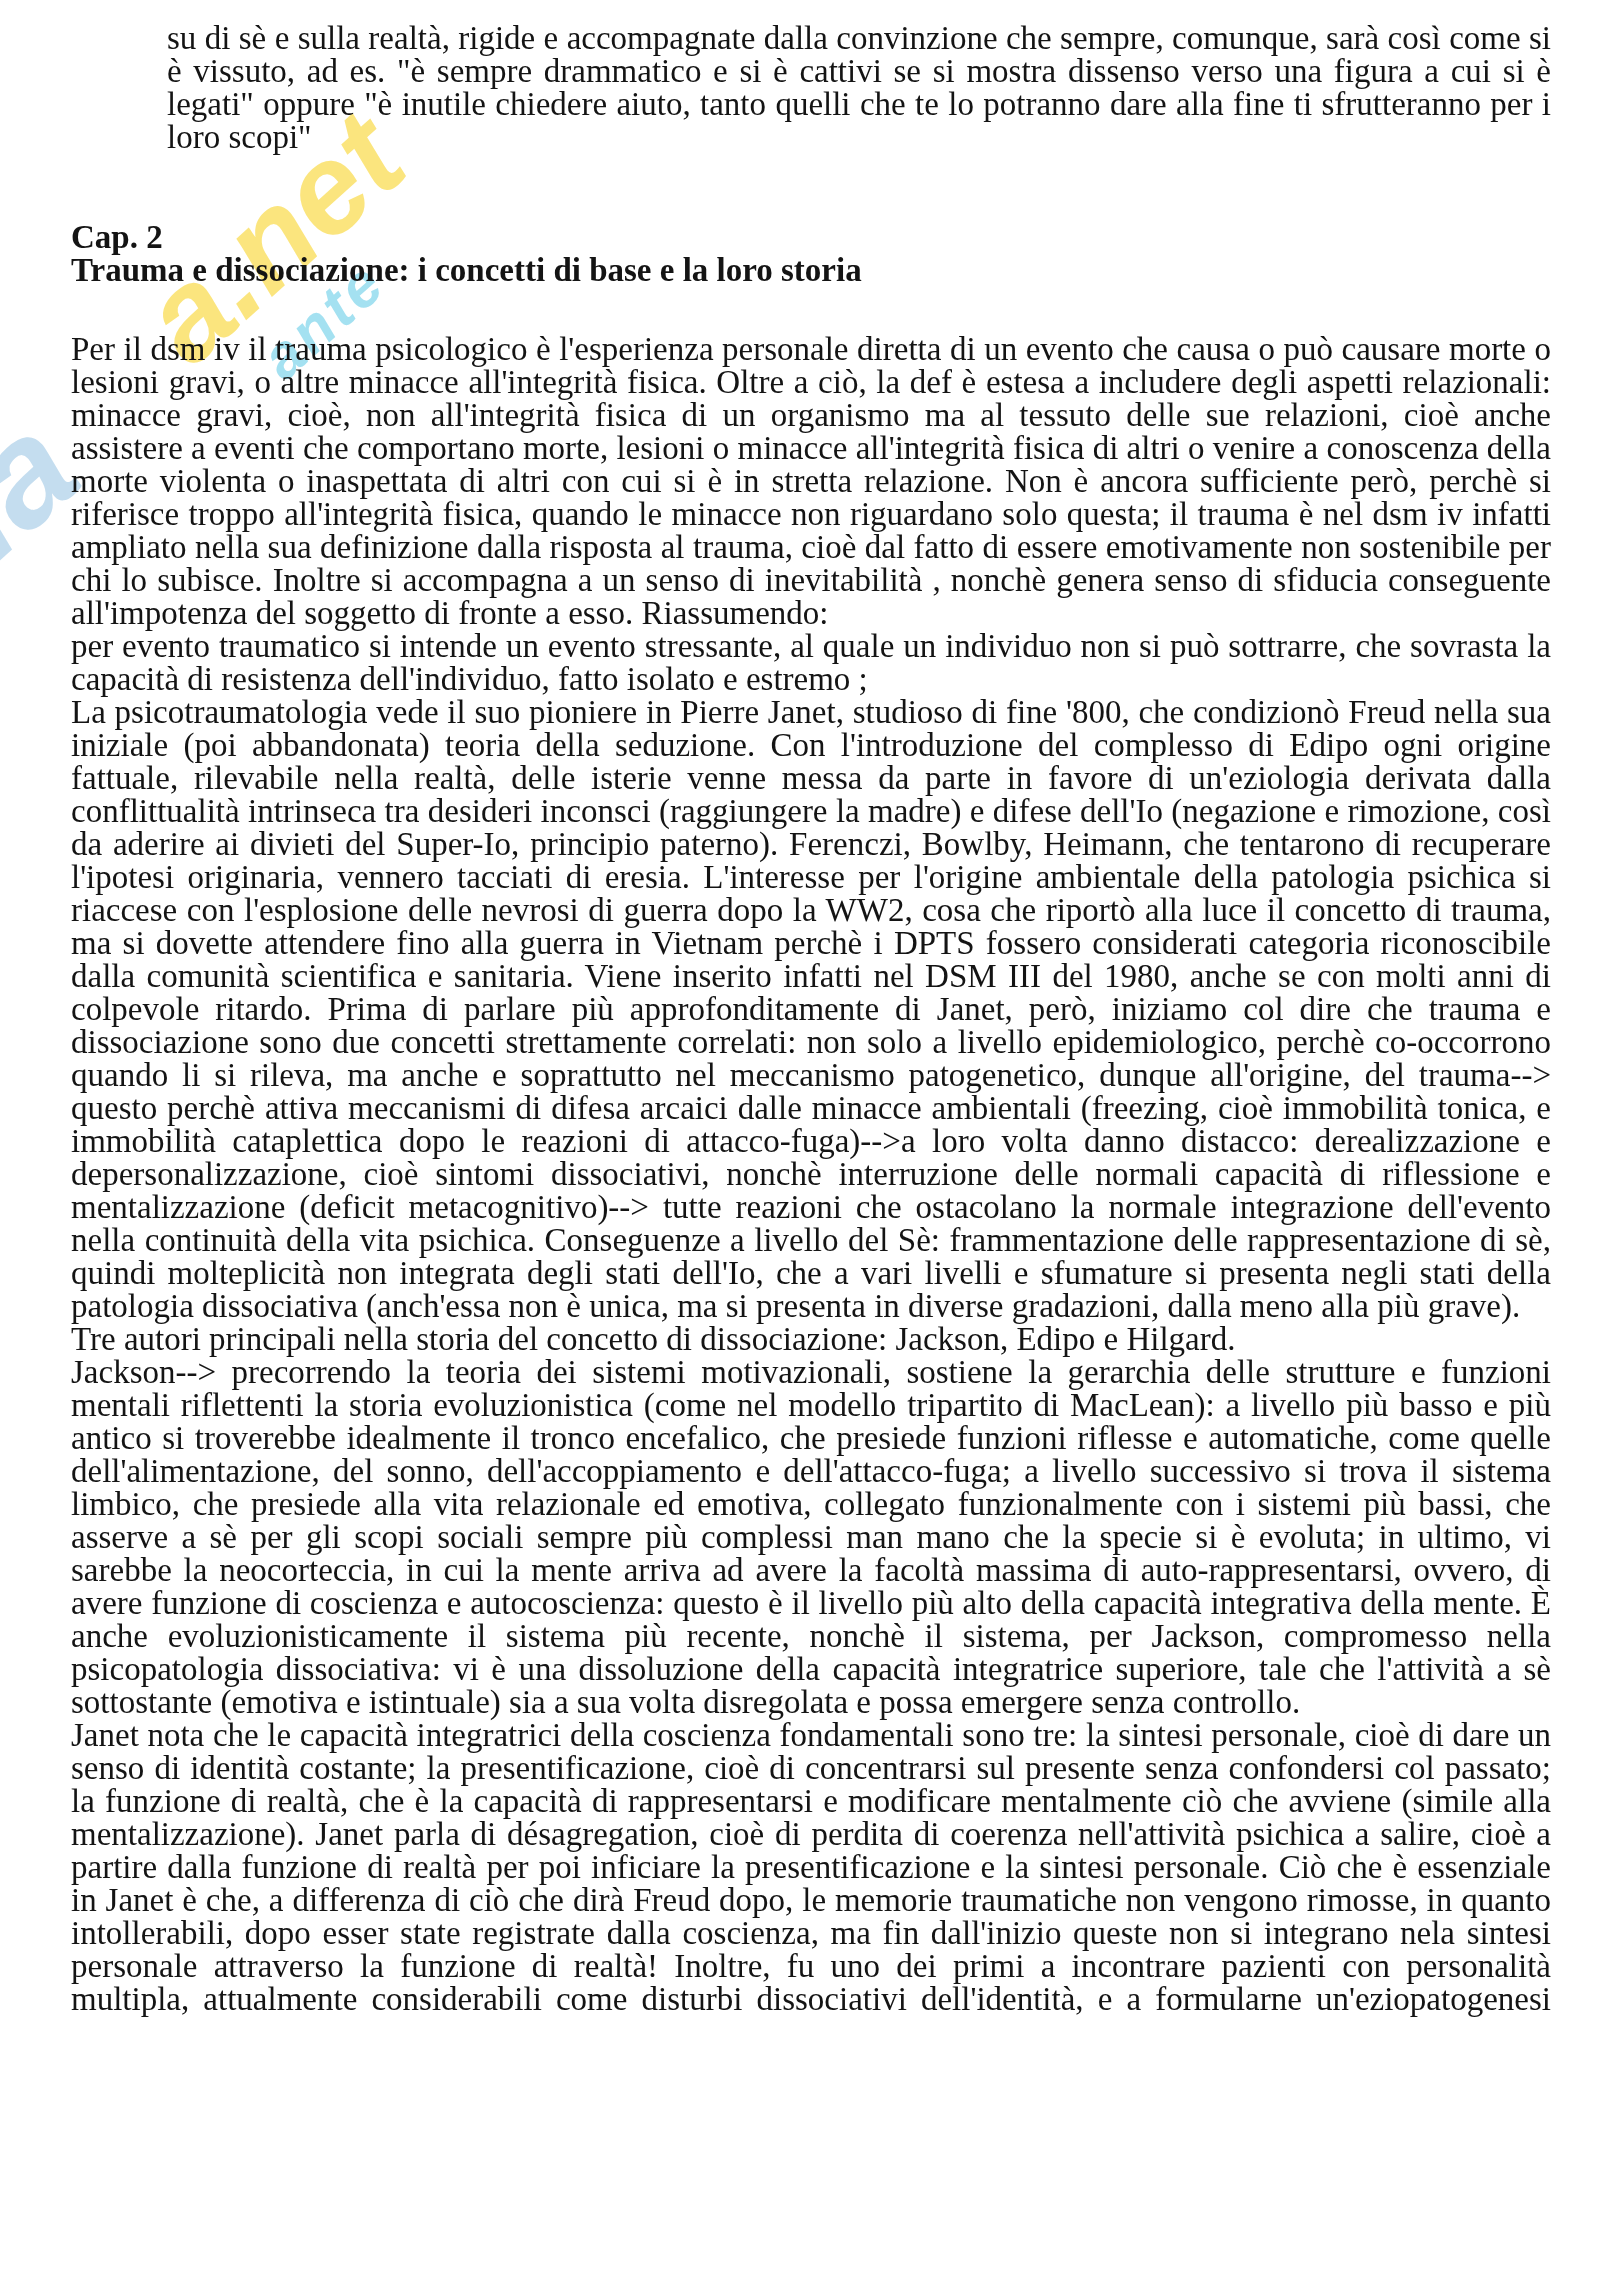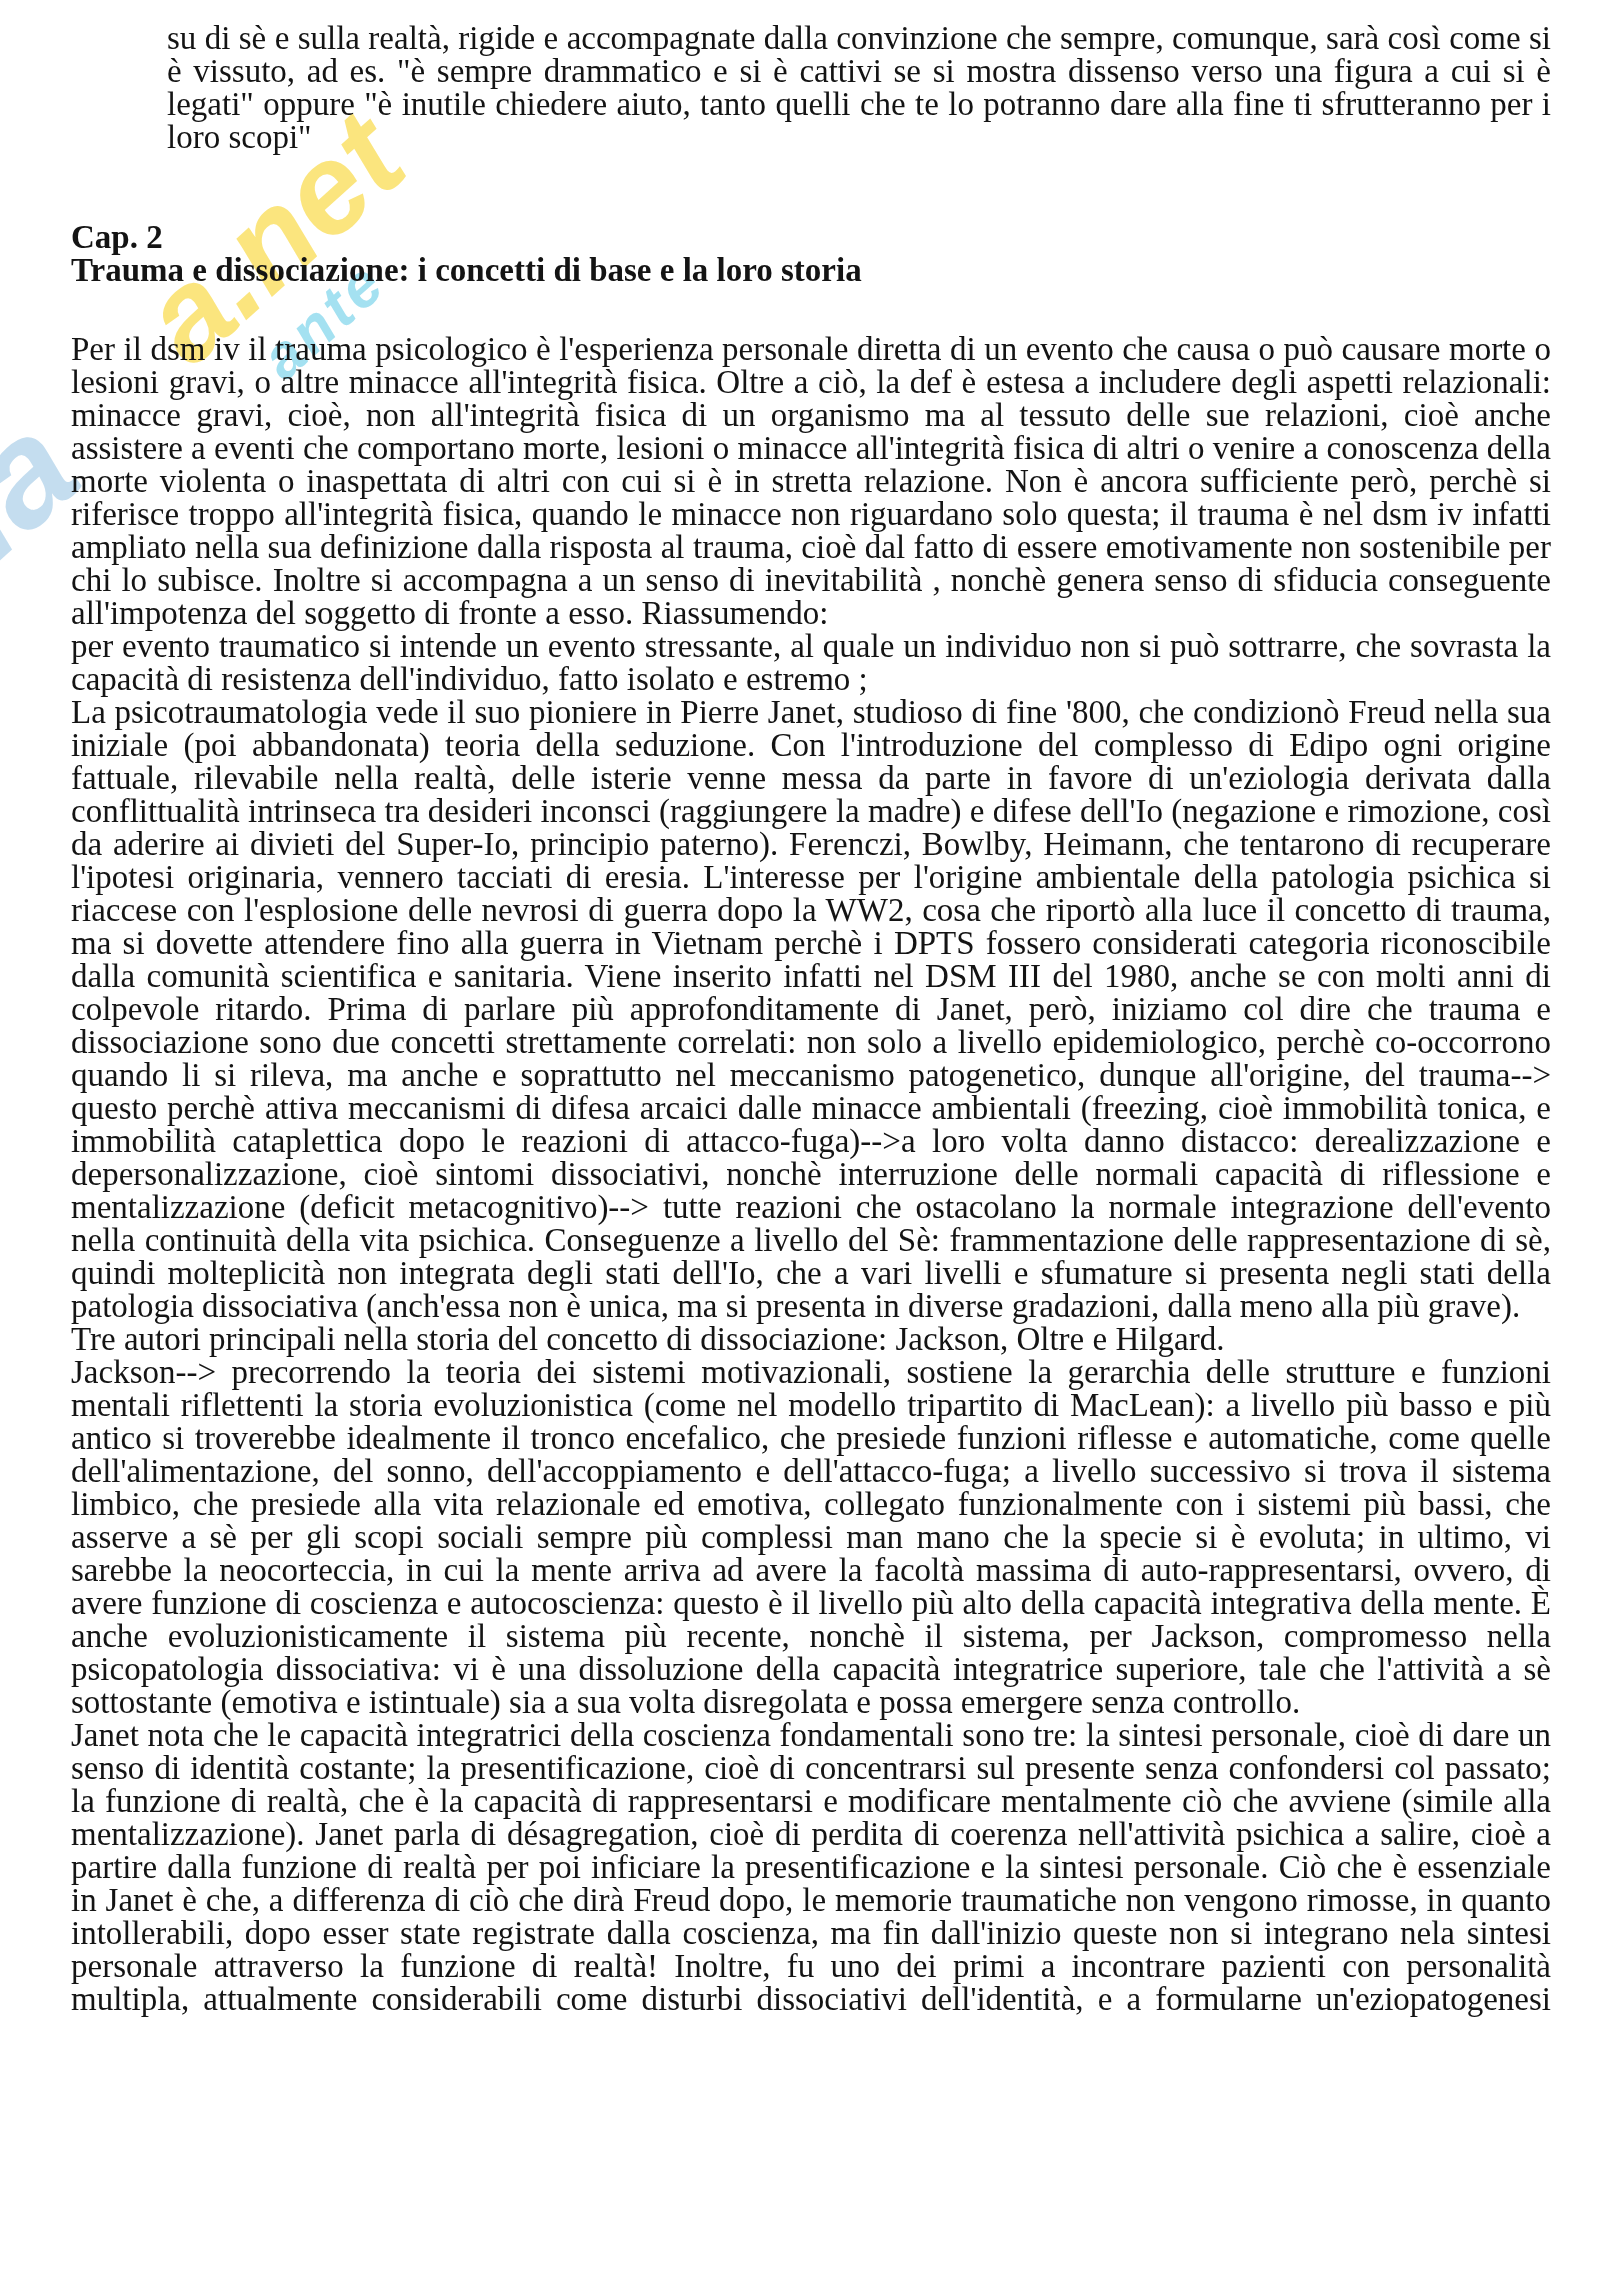--- a/index.html
+++ b/index.html
@@ -102,20 +102,20 @@
 
     <div class="chapter-block">
       <p class="chapter-label">Cap. 2</p>
       <p class="chapter-title">Trauma e dissociazione: i concetti di base e la loro storia</p>
     </div>
 
     <div class="body-text">
       <p>Per il dsm iv il trauma psicologico è l'esperienza personale diretta di un evento che causa o può causare morte o lesioni gravi, o altre minacce all'integrità fisica. Oltre a ciò, la def è estesa a includere degli aspetti relazionali: minacce gravi, cioè, non all'integrità fisica di un organismo ma al tessuto delle sue relazioni, cioè anche assistere a eventi che comportano morte, lesioni o minacce all'integrità fisica di altri  o venire a conoscenza della morte violenta o inaspettata di altri con cui si è in stretta relazione. Non è ancora sufficiente però, perchè si riferisce troppo all'integrità fisica, quando le minacce non riguardano solo questa; il trauma è nel dsm iv infatti ampliato nella sua definizione dalla risposta al trauma, cioè dal fatto di essere emotivamente non sostenibile per chi lo subisce. Inoltre  si accompagna a un senso di inevitabilità , nonchè genera senso di sfiducia conseguente all'impotenza del soggetto di fronte a esso. Riassumendo:</p>
       <p>per evento traumatico si intende un evento stressante, al quale un individuo non si può sottrarre, che sovrasta la capacità di resistenza dell'individuo, fatto isolato e estremo ;</p>
       <p>La psicotraumatologia vede il suo pioniere in Pierre Janet, studioso di fine '800, che condizionò Freud nella sua iniziale (poi abbandonata) teoria della seduzione. Con l'introduzione del complesso di Edipo ogni origine fattuale, rilevabile nella realtà, delle isterie venne messa da parte in favore di un'eziologia derivata dalla conflittualità intrinseca tra desideri inconsci (raggiungere la madre) e difese dell'Io (negazione e rimozione, così da aderire ai divieti del Super-Io, principio paterno). Ferenczi, Bowlby, Heimann, che tentarono di recuperare l'ipotesi originaria, vennero tacciati di eresia. L'interesse per l'origine ambientale della patologia psichica si riaccese con l'esplosione delle nevrosi di guerra dopo la WW2, cosa che riportò alla luce il concetto di trauma, ma si dovette attendere fino alla guerra in Vietnam perchè i DPTS fossero considerati categoria riconoscibile dalla comunità scientifica e sanitaria. Viene inserito infatti nel DSM III del 1980, anche se con molti anni di colpevole ritardo. Prima di parlare più approfonditamente di Janet, però, iniziamo col dire che trauma e dissociazione sono due concetti strettamente correlati: non solo a livello epidemiologico, perchè co-occorrono quando li si rileva, ma anche e soprattutto nel meccanismo patogenetico, dunque all'origine, del trauma--&gt; questo perchè attiva meccanismi di difesa arcaici dalle minacce ambientali (freezing, cioè immobilità tonica, e immobilità cataplettica dopo le reazioni di attacco-fuga)--&gt;a loro volta danno distacco: derealizzazione  e depersonalizzazione, cioè sintomi dissociativi, nonchè interruzione delle normali capacità di riflessione e mentalizzazione (deficit metacognitivo)--&gt; tutte reazioni che ostacolano la normale integrazione dell'evento nella continuità della vita psichica. Conseguenze a livello del Sè: frammentazione delle rappresentazione di sè, quindi molteplicità non integrata degli stati dell'Io, che a vari livelli e sfumature si presenta negli stati della patologia dissociativa (anch'essa non è unica, ma si presenta in diverse gradazioni, dalla meno alla più grave).</p>
-      <p>Tre autori principali nella storia del concetto di dissociazione: Jackson, Oltre e Hilgard.</p>
+      <p>Tre autori principali nella storia del concetto di dissociazione: Jackson, Edipo e Hilgard.</p>
       <p>Jackson--&gt; precorrendo la teoria dei sistemi motivazionali, sostiene la gerarchia delle strutture e funzioni mentali riflettenti la storia evoluzionistica (come nel modello tripartito di MacLean): a livello più basso e più antico si troverebbe idealmente il tronco encefalico, che presiede funzioni riflesse e automatiche, come quelle dell'alimentazione, del sonno, dell'accoppiamento e dell'attacco-fuga; a livello successivo si trova il sistema limbico, che presiede alla vita relazionale ed emotiva, collegato funzionalmente con i sistemi più bassi, che asserve a sè per gli scopi sociali sempre più complessi man mano che la specie si è evoluta; in ultimo, vi sarebbe la neocorteccia, in cui la mente arriva ad avere la facoltà massima di auto-rappresentarsi, ovvero, di avere funzione di coscienza e autocoscienza: questo è il livello più alto della capacità integrativa della mente. È anche evoluzionisticamente il sistema più recente, nonchè il sistema, per Jackson, compromesso nella psicopatologia dissociativa: vi è una dissoluzione della capacità integratrice superiore, tale che l'attività a sè sottostante (emotiva e istintuale) sia a sua volta disregolata e possa emergere senza controllo.</p>
       <p class="fill-last">Janet  nota che le capacità integratrici della coscienza fondamentali sono tre: la sintesi personale, cioè di dare un senso di identità costante; la presentificazione, cioè di concentrarsi sul presente senza confondersi col passato; la funzione di realtà, che è la capacità di rappresentarsi e modificare mentalmente ciò che avviene (simile alla mentalizzazione). Janet parla di désagregation, cioè di perdita di coerenza nell'attività psichica a salire, cioè a partire dalla funzione di realtà per poi inficiare la presentificazione e la sintesi personale. Ciò che è essenziale in Janet è che, a differenza di ciò che dirà Freud dopo, le memorie traumatiche non vengono rimosse, in quanto intollerabili, dopo esser state registrate dalla coscienza, ma fin dall'inizio queste non si integrano nela sintesi personale attraverso la funzione di realtà! Inoltre, fu uno dei primi a incontrare pazienti con personalità multipla, attualmente considerabili come disturbi dissociativi dell'identità, e a formularne un'eziopatogenesi</p>
     </div>
 
   </div>
 </div>
 
 
 </body></html>

